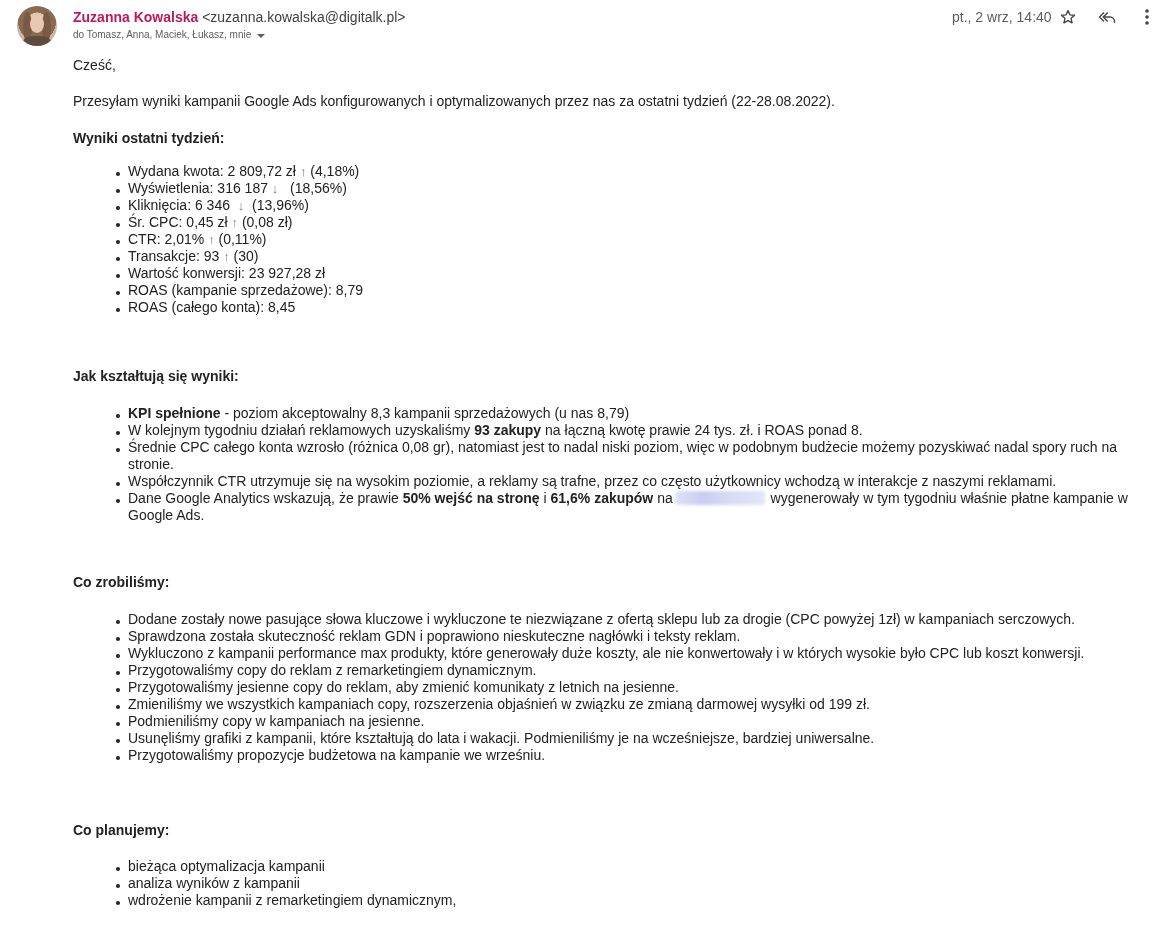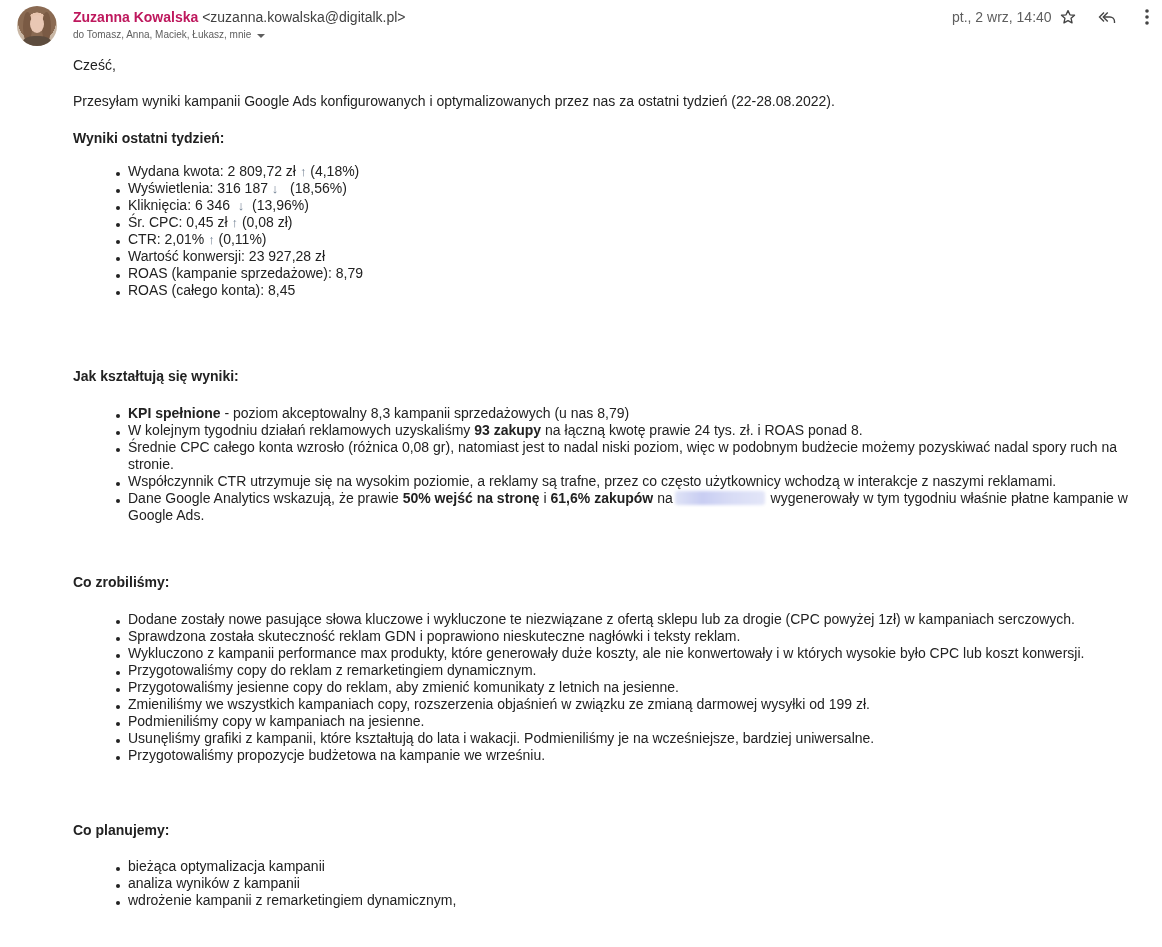--- a/index.html
+++ b/index.html
@@ -82,20 +82,21 @@
   <div class="p" style="top:55px;">Cześć,</div>
   <div class="p" style="top:91px;">Przesyłam wyniki kampanii Google Ads konfigurowanych i optymalizowanych przez nas za ostatni tydzień (22-28.08.2022).</div>
 
   <div class="h" style="top:128px;">Wyniki ostatni tydzień:</div>
   <ul class="list" style="top:163px;">
     <li><span>Wydana kwota: 2 809,72 zł</span> <span class="arrow">↑</span> <span>(4,18%)</span></li>
     <li><span>Wyświetlenia: 316 187</span> <span class="arrow-down">↓</span>&nbsp;&nbsp; <span>(18,56%)</span></li>
     <li><span>Kliknięcia: 6 346</span>&nbsp; <span class="arrow-down">↓</span>&nbsp; <span>(13,96%)</span></li>
     <li><span>Śr. CPC: 0,45 zł</span> <span class="arrow">↑</span> <span>(0,08 zł)</span></li>
     <li><span>CTR: 2,01%</span> <span class="arrow">↑</span> <span>(0,11%)</span></li>
+    <li><span>Transakcje: 93</span> <span class="arrow">↑</span> <span>(30)</span></li>
     <li><span>Wartość konwersji: 23 927,28 zł</span></li>
     <li><span>ROAS (kampanie sprzedażowe): 8,79</span></li>
     <li><span>ROAS (całego konta): 8,45</span></li>
   </ul>
 
   <div class="h" style="top:366px;">Jak kształtują się wyniki:</div>
   <ul class="list" style="top:405px;">
     <li><b>KPI spełnione</b><span> - poziom akceptowalny 8,3 kampanii sprzedażowych (u nas 8,79)</span></li>
     <li><span>W kolejnym tygodniu działań reklamowych uzyskaliśmy </span><b>93 zakupy</b><span> na łączną kwotę prawie 24 tys. zł. i ROAS ponad 8.</span></li>
     <li class="wrap"><span>Średnie CPC całego konta wzrosło (różnica 0,08 gr), natomiast jest to nadal niski poziom, więc w podobnym budżecie możemy pozyskiwać nadal spory ruch na stronie.</span></li>

